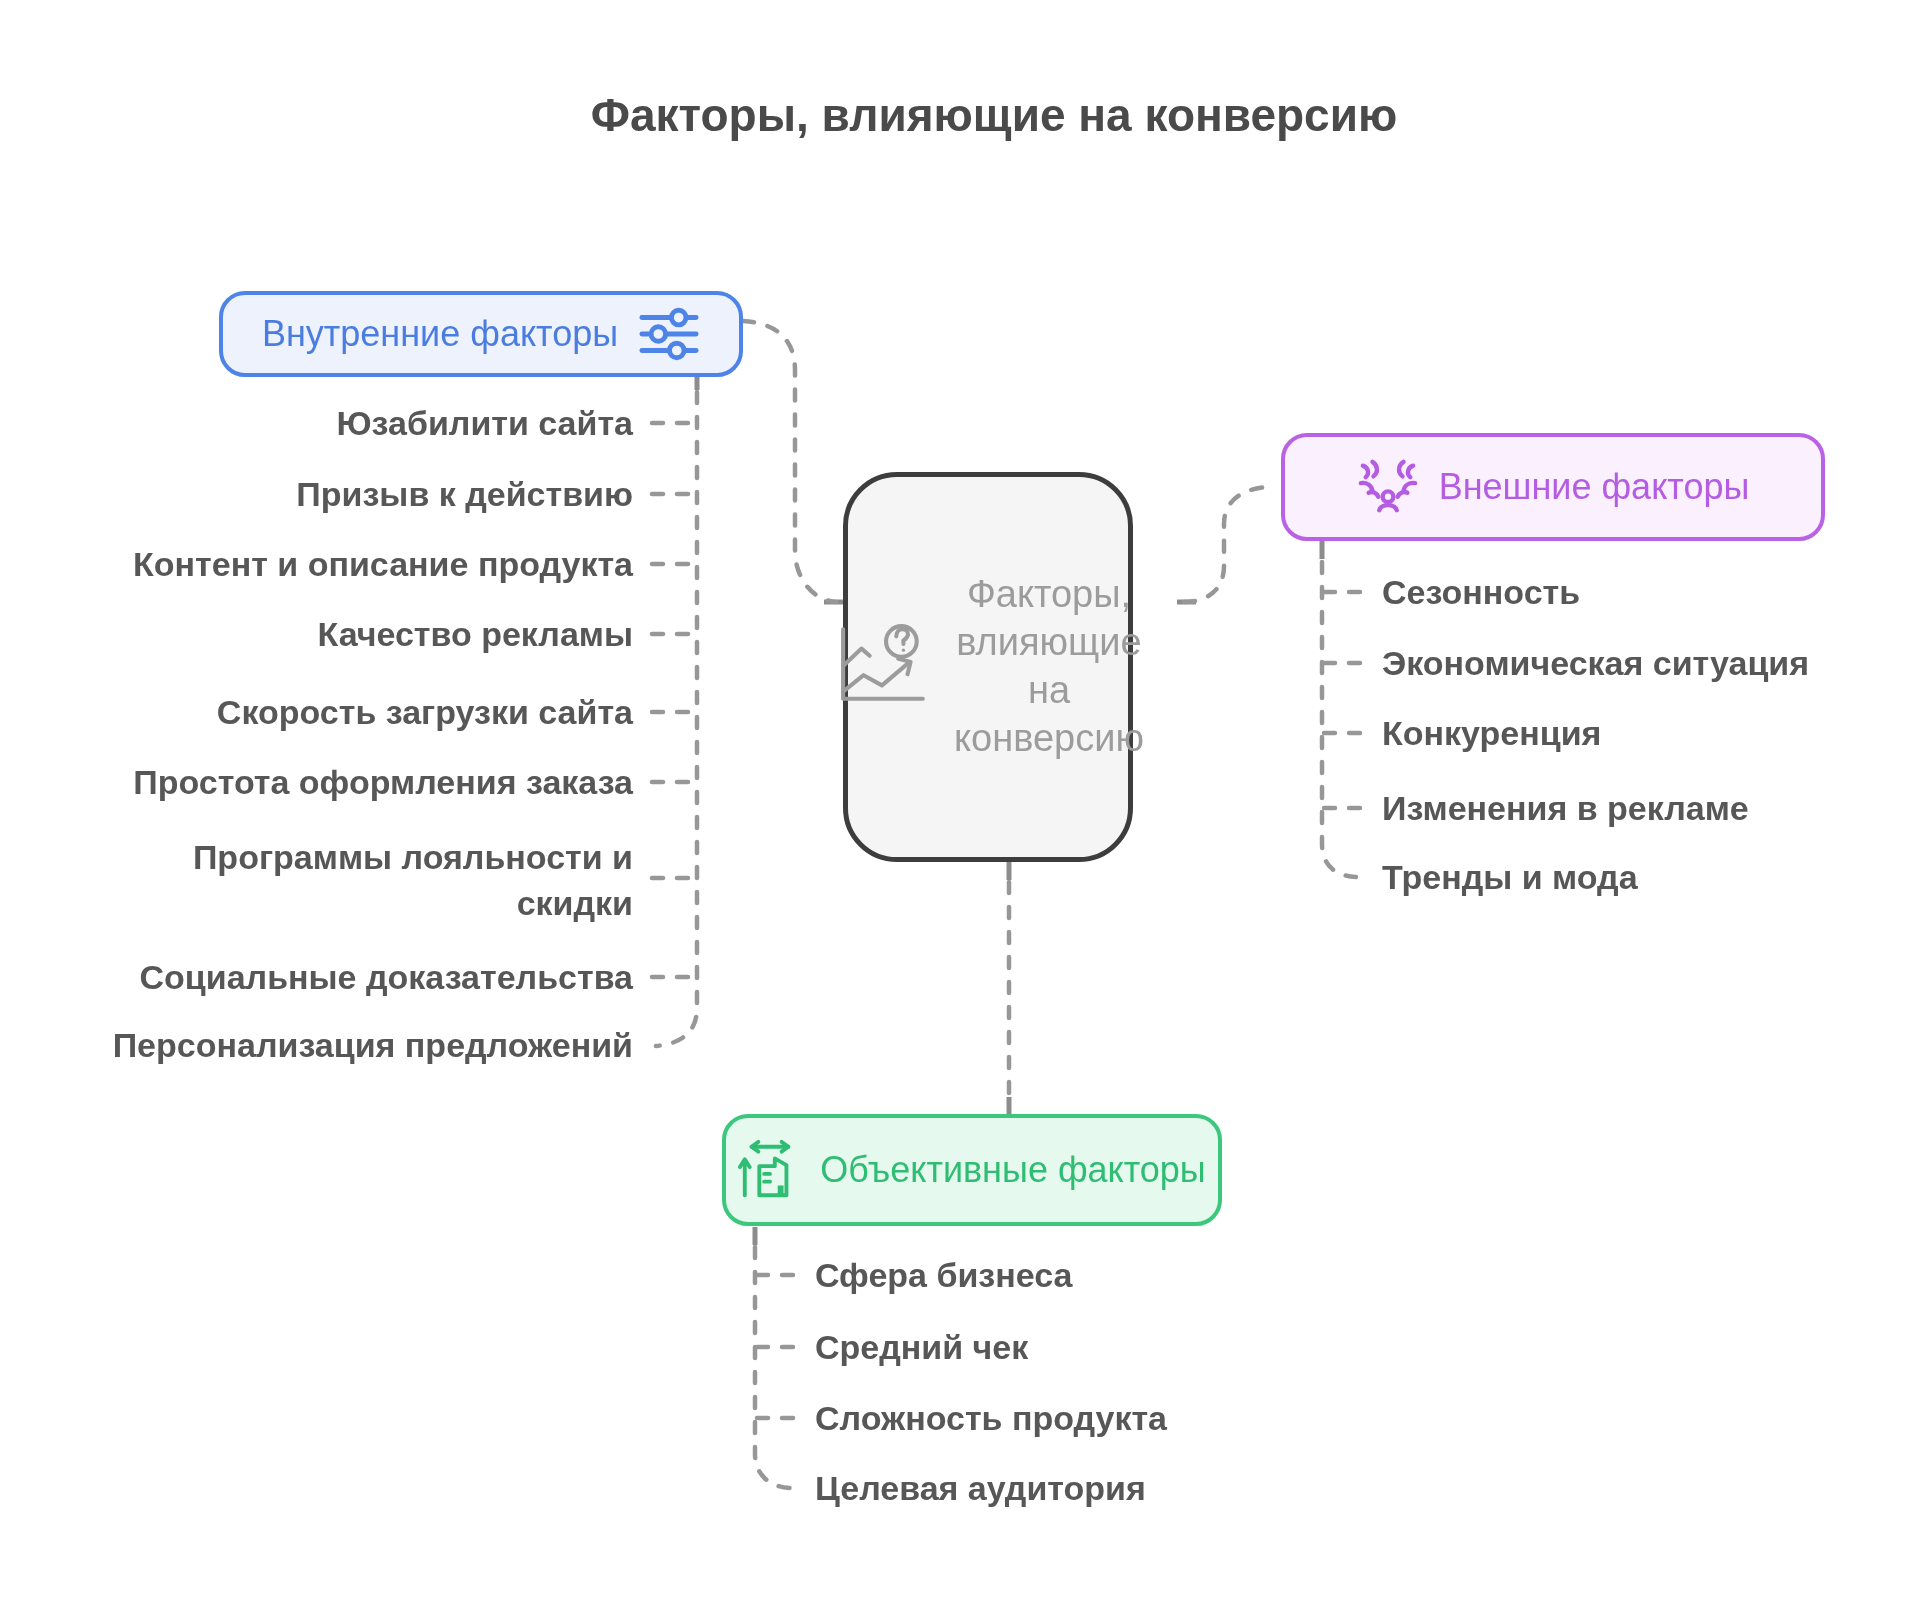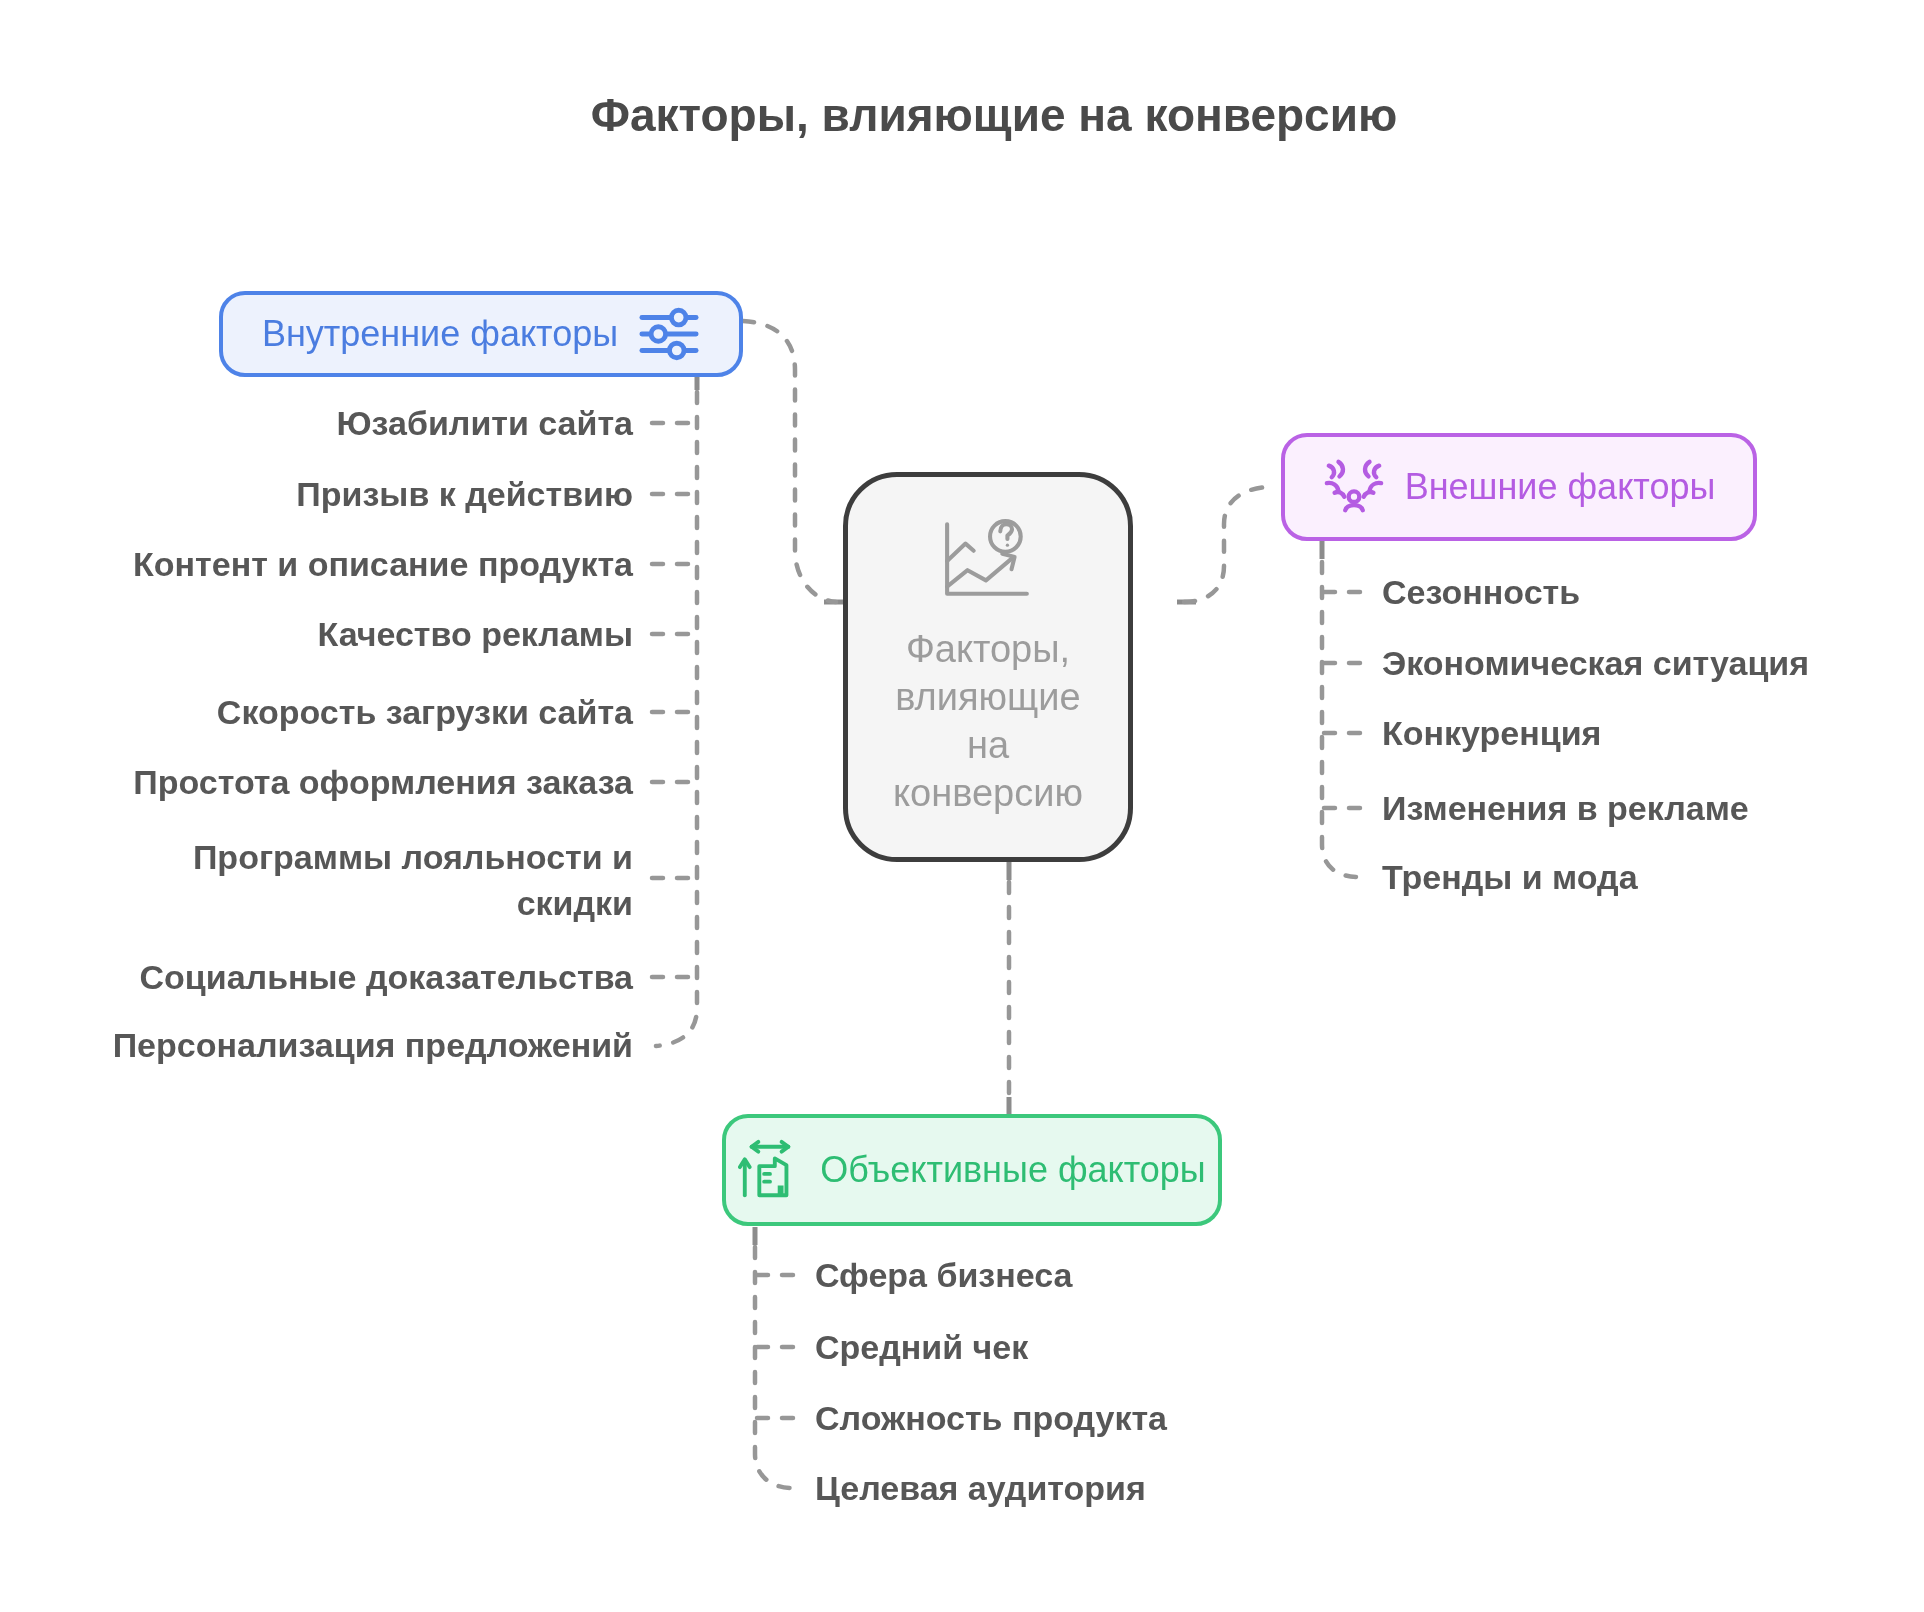--- a/index.html
+++ b/index.html
@@ -17,38 +17,38 @@
   .stub{fill:none;stroke:var(--stub);stroke-width:5;stroke-linecap:butt;}
 
   .branch-box{
     position:absolute;display:flex;align-items:center;justify-content:center;
     gap:20px;border-radius:26px;box-sizing:border-box;border:4px solid;
   }
   .branch-box .lbl{font-size:36px;}
   .box-internal{left:219px;top:264px;width:524px;height:86px;
     border-color:var(--internal-border);background:var(--internal-bg);margin-top:27px;}
   .box-internal .lbl{color:var(--internal-text);}
-  .box-external{left:1281px;top:433px;width:476px;height:108px;
+  .box-external{left:1281px;top:433px;width:544px;height:108px;
     border-color:var(--external-border);background:var(--external-bg);}
   .box-external .lbl{color:var(--external-text);}
   .box-objective{left:722px;top:1114px;width:500px;height:112px;
     border-color:var(--objective-border);background:var(--objective-bg);}
   .box-objective .lbl{color:var(--objective-text);}
 
   .icon{display:flex;align-items:center;justify-content:center;}
   .icon svg{display:block;}
   .icon-internal{color:var(--internal-border);}
   .icon-external{color:var(--external-text);}
   .icon-objective{color:var(--objective-text);}
 
   .center-node{
     position:absolute;left:843px;top:472px;width:290px;height:390px;
     box-sizing:border-box;border:5px solid var(--center-border);
     border-radius:54px;background:var(--center-bg);
-    display:flex;flex-direction:column;align-items:center;justify-content:center;gap:18px;
+    display:flex;flex-direction:row;align-items:center;justify-content:center;gap:18px;
   }
   .center-node .icon{color:var(--center-icon);}
   .center-label{font-size:38px;color:var(--center-text);text-align:center;line-height:1.26;}
   .center-label span{display:block;}
 
   .li{
     position:absolute;font-size:34px;color:var(--item-text);
     line-height:34px;white-space:nowrap;font-weight:bold;
   }
   .li.left{right:1291px;text-align:right;}

